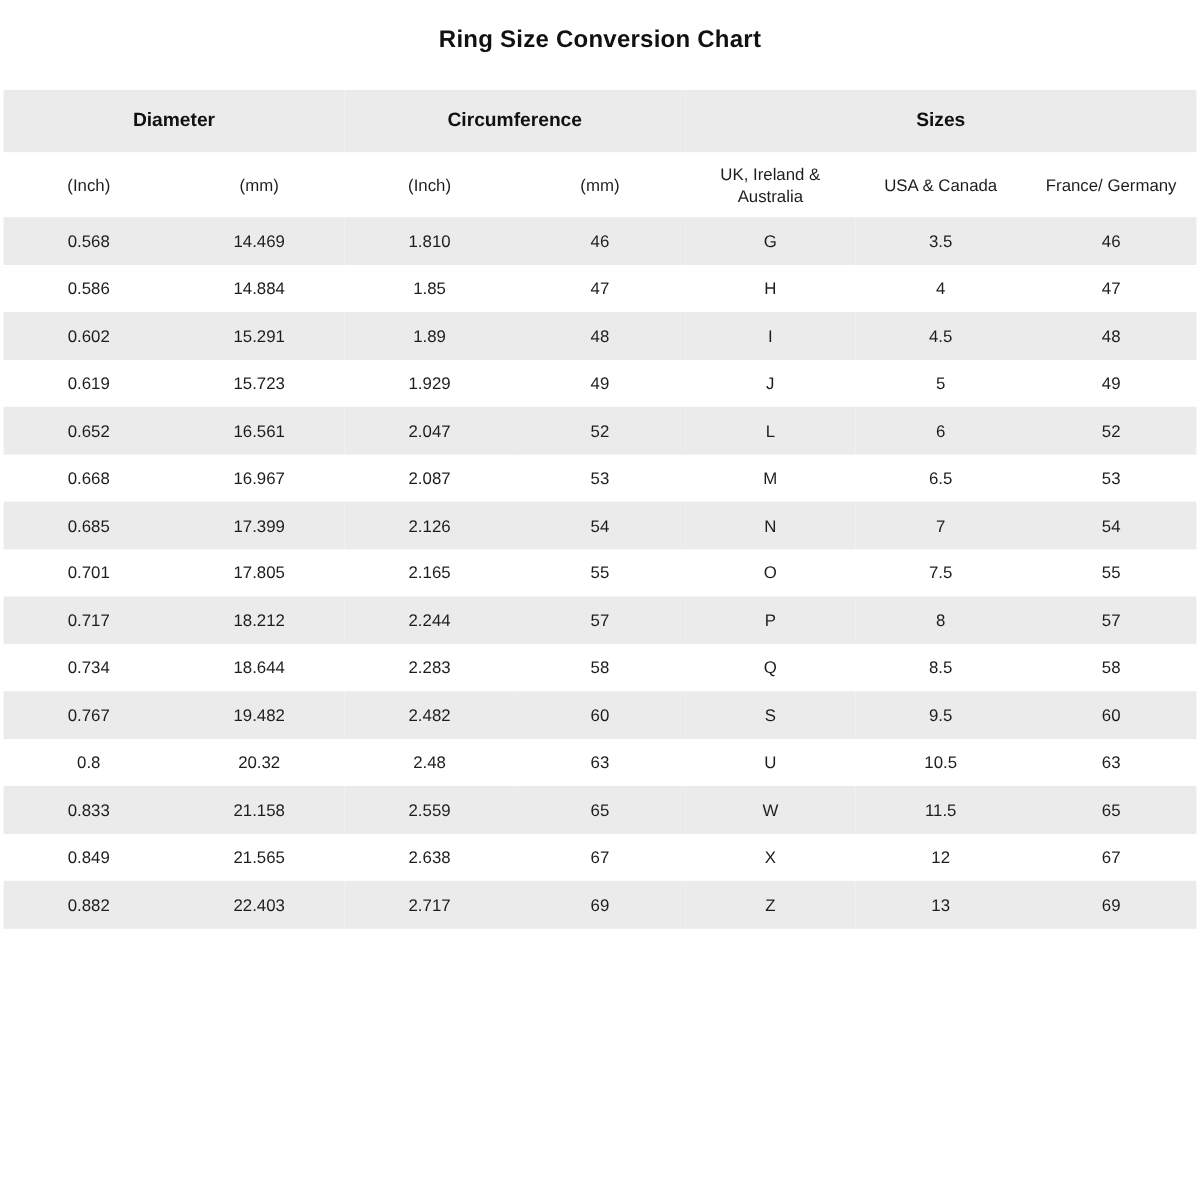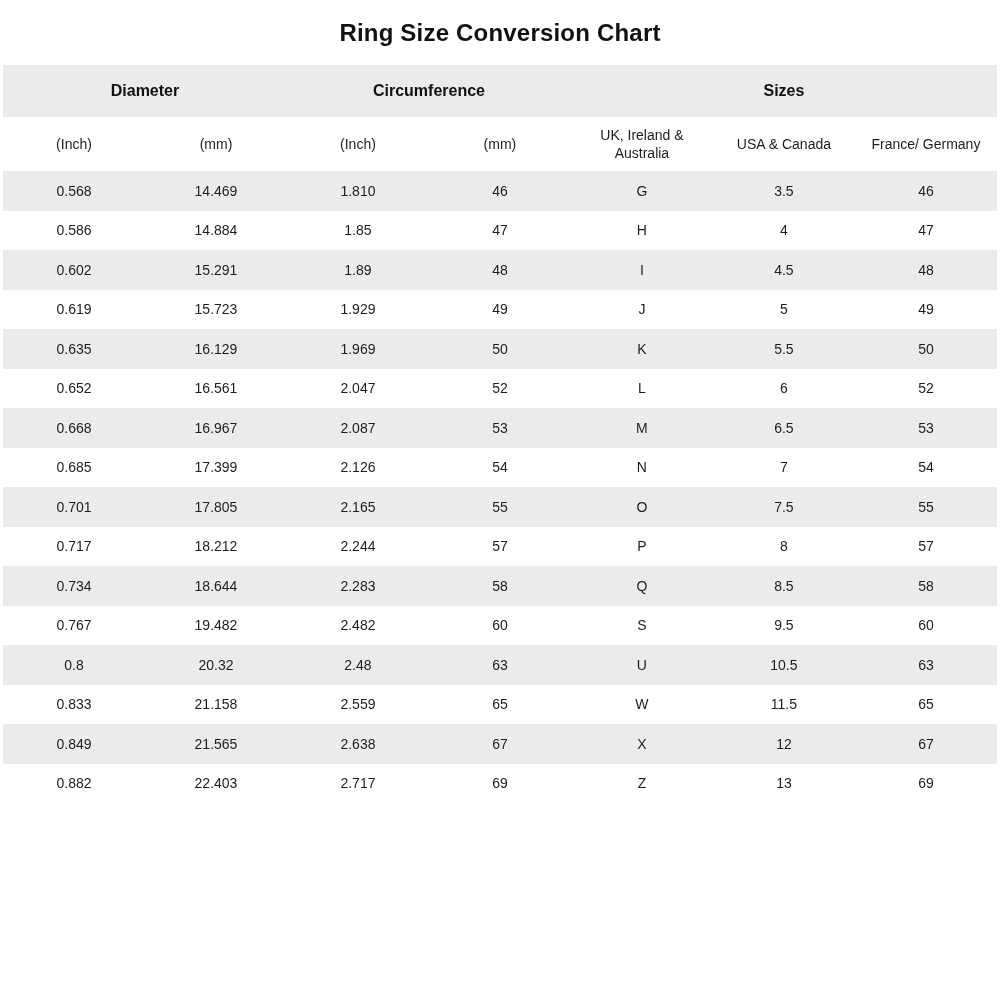--- a/index.html
+++ b/index.html
@@ -14,31 +14,31 @@
   }
   .page {
     width: 1000px;
     height: 1000px;
     background: #ffffff;
     overflow: hidden;
   }
   .chart-title {
     margin: 21px 0 0 0;
     text-align: center;
-    font-size: 24px;
+    font-size: 20px;
     line-height: 24px;
     font-weight: bold;
     color: #111111;
     letter-spacing: 0.2px;
   }
   table.ring-table {
     border-collapse: collapse;
     table-layout: fixed;
     width: 994px;
-    margin: 20px 3px 0 3px;
+    margin: 30px 3px 0 3px;
     border: none;
   }
   table.ring-table th,
   table.ring-table td {
     border: none;
     text-align: center;
     vertical-align: middle;
   }
   tr.group-row th {
     background: #ebebeb;
@@ -133,29 +133,20 @@
         <tr>
           <td>0.619</td>
           <td>15.723</td>
           <td>1.929</td>
           <td>49</td>
           <td>J</td>
           <td>5</td>
           <td>49</td>
         </tr>
         <tr>
-          <td>0.635</td>
-          <td>16.129</td>
-          <td>1.969</td>
-          <td>50</td>
-          <td>K</td>
-          <td>5.5</td>
-          <td>50</td>
-        </tr>
-        <tr>
           <td>0.652</td>
           <td>16.561</td>
           <td>2.047</td>
           <td>52</td>
           <td>L</td>
           <td>6</td>
           <td>52</td>
         </tr>
         <tr>
           <td>0.668</td>

